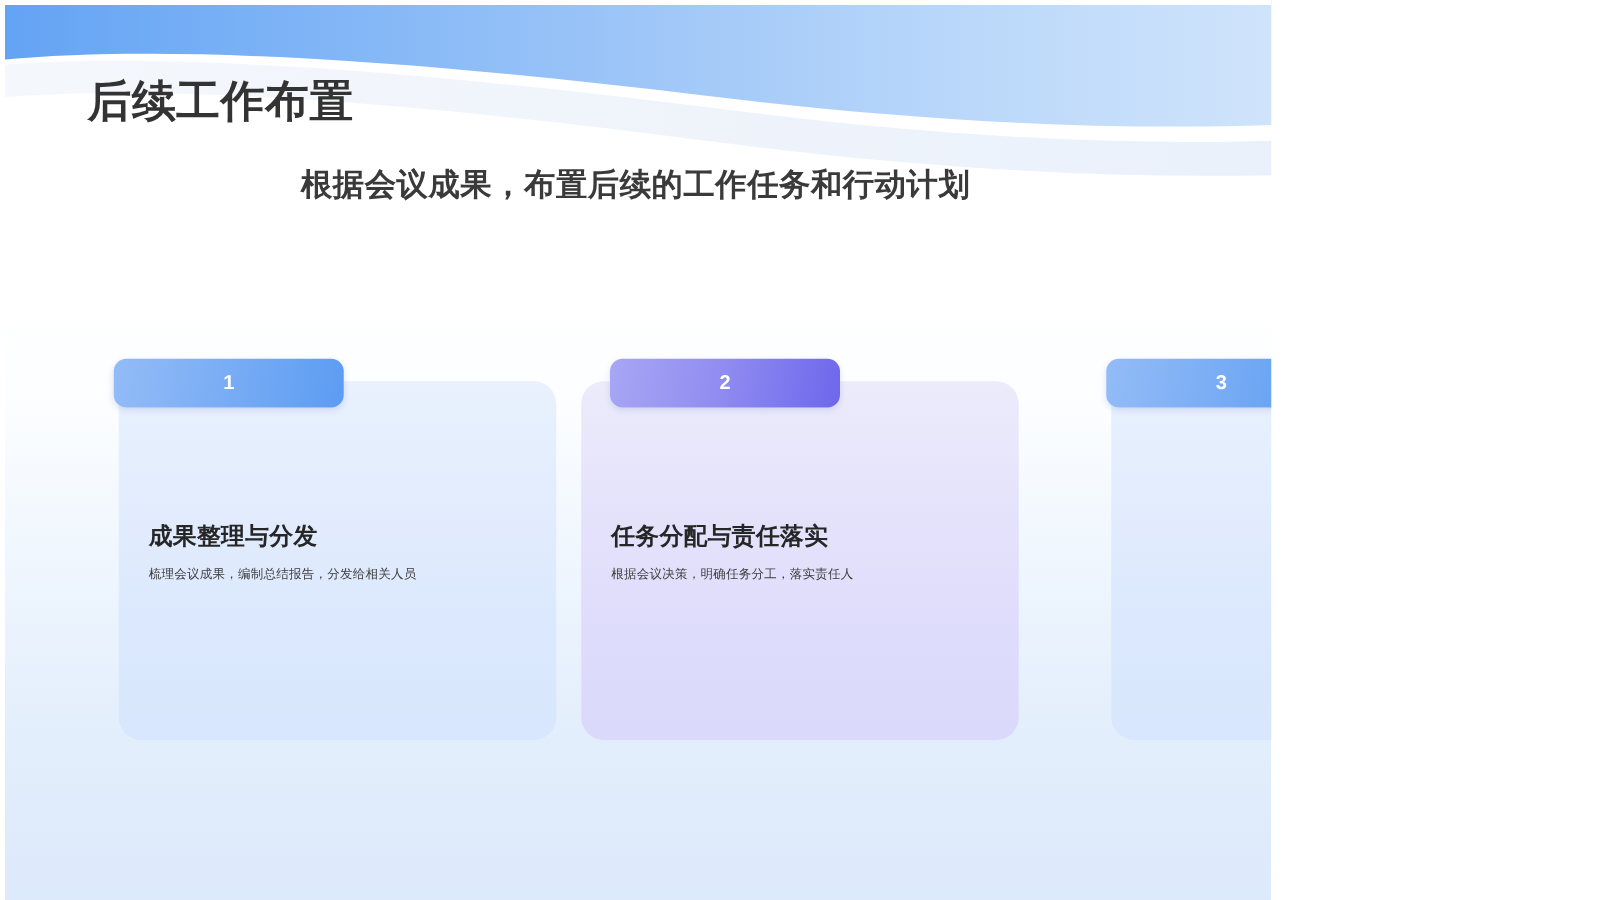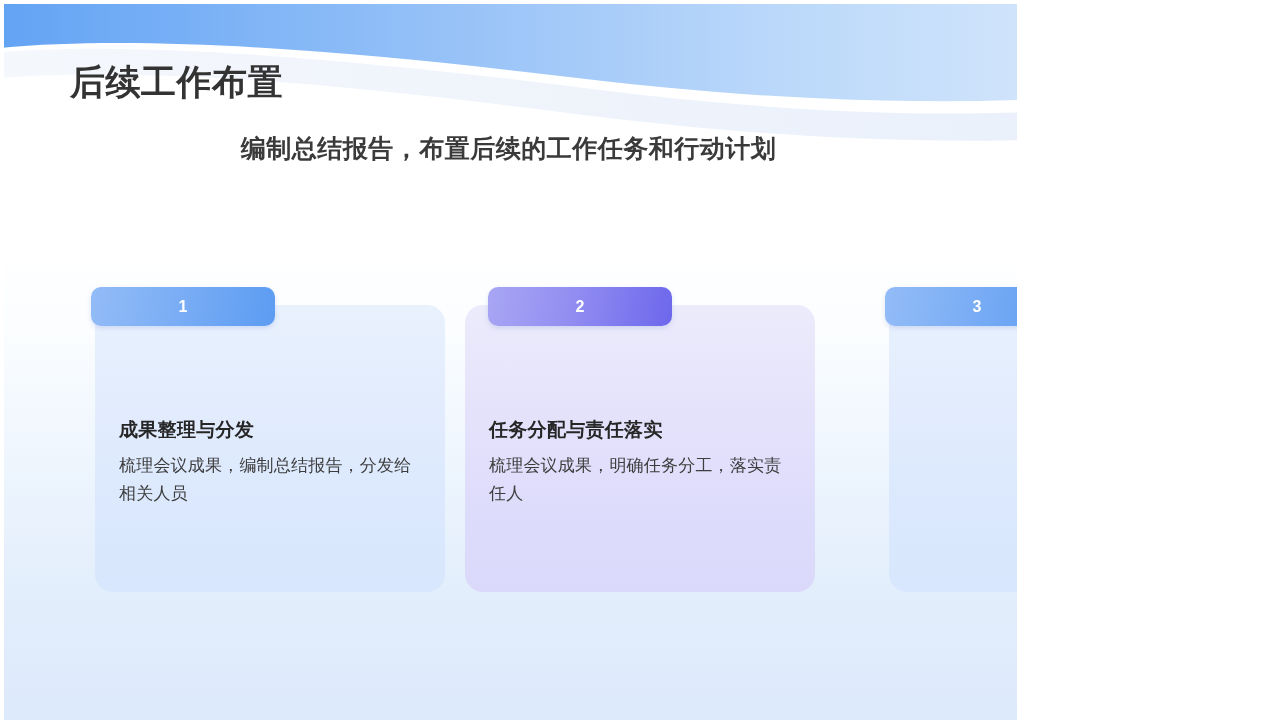--- a/index.html
+++ b/index.html
@@ -144,21 +144,21 @@
     font-weight: 700;
     color: #262626;
     letter-spacing: 0.3px;
     line-height: 1.25;
   }
   .card-desc {
     position: absolute;
     left: 24px;
     top: 147px;
     width: 295px;
-    font-size: 17px;
+    font-size: 10px;
     font-weight: 400;
     color: #3d3d3d;
     line-height: 1.65;
     letter-spacing: 0.2px;
   }
 </style>
 </head>
 <body>
 
 <div id="slide">
@@ -182,38 +182,38 @@
           <stop offset="100%" stop-color="#e6eefb"></stop>
         </linearGradient>
       </defs>
       <path d="M0,0 L1280,0 L1280,74 C1060,112 820,108 560,76 C360,52 150,34 0,48 Z" fill="url(#waveMain)"></path>
       <path d="M0,52 C150,40 380,62 600,90 C860,122 1080,122 1280,86 L1280,118 C1060,152 820,146 560,112 C360,86 150,66 0,78 Z" fill="url(#waveGhost)" opacity="0.95"></path>
     </svg>
   </div>
 
   <div class="page-title">后续工作布置</div>
 
-  <div class="page-subtitle">编制总结报告，布置后续的工作任务和行动计划</div>
+  <div class="page-subtitle">根据会议成果，布置后续的工作任务和行动计划</div>
 
   <div class="cards">
 
     <div class="card-slot s0">
       <div class="card-body blue">
         <div class="card-heading">成果整理与分发</div>
         <div class="card-desc">梳理会议成果，编制总结报告，分发给相关人员</div>
       </div>
       <div class="badge blue">
         <span>1</span>
       </div>
     </div>
 
     <div class="card-slot s1">
       <div class="card-body purple">
         <div class="card-heading">任务分配与责任落实</div>
-        <div class="card-desc">梳理会议成果，明确任务分工，落实责任人</div>
+        <div class="card-desc">根据会议决策，明确任务分工，落实责任人</div>
       </div>
       <div class="badge purple">
         <span>2</span>
       </div>
     </div>
 
     <div class="card-slot s2">
       <div class="card-body blue">
       </div>
       <div class="badge blue">

